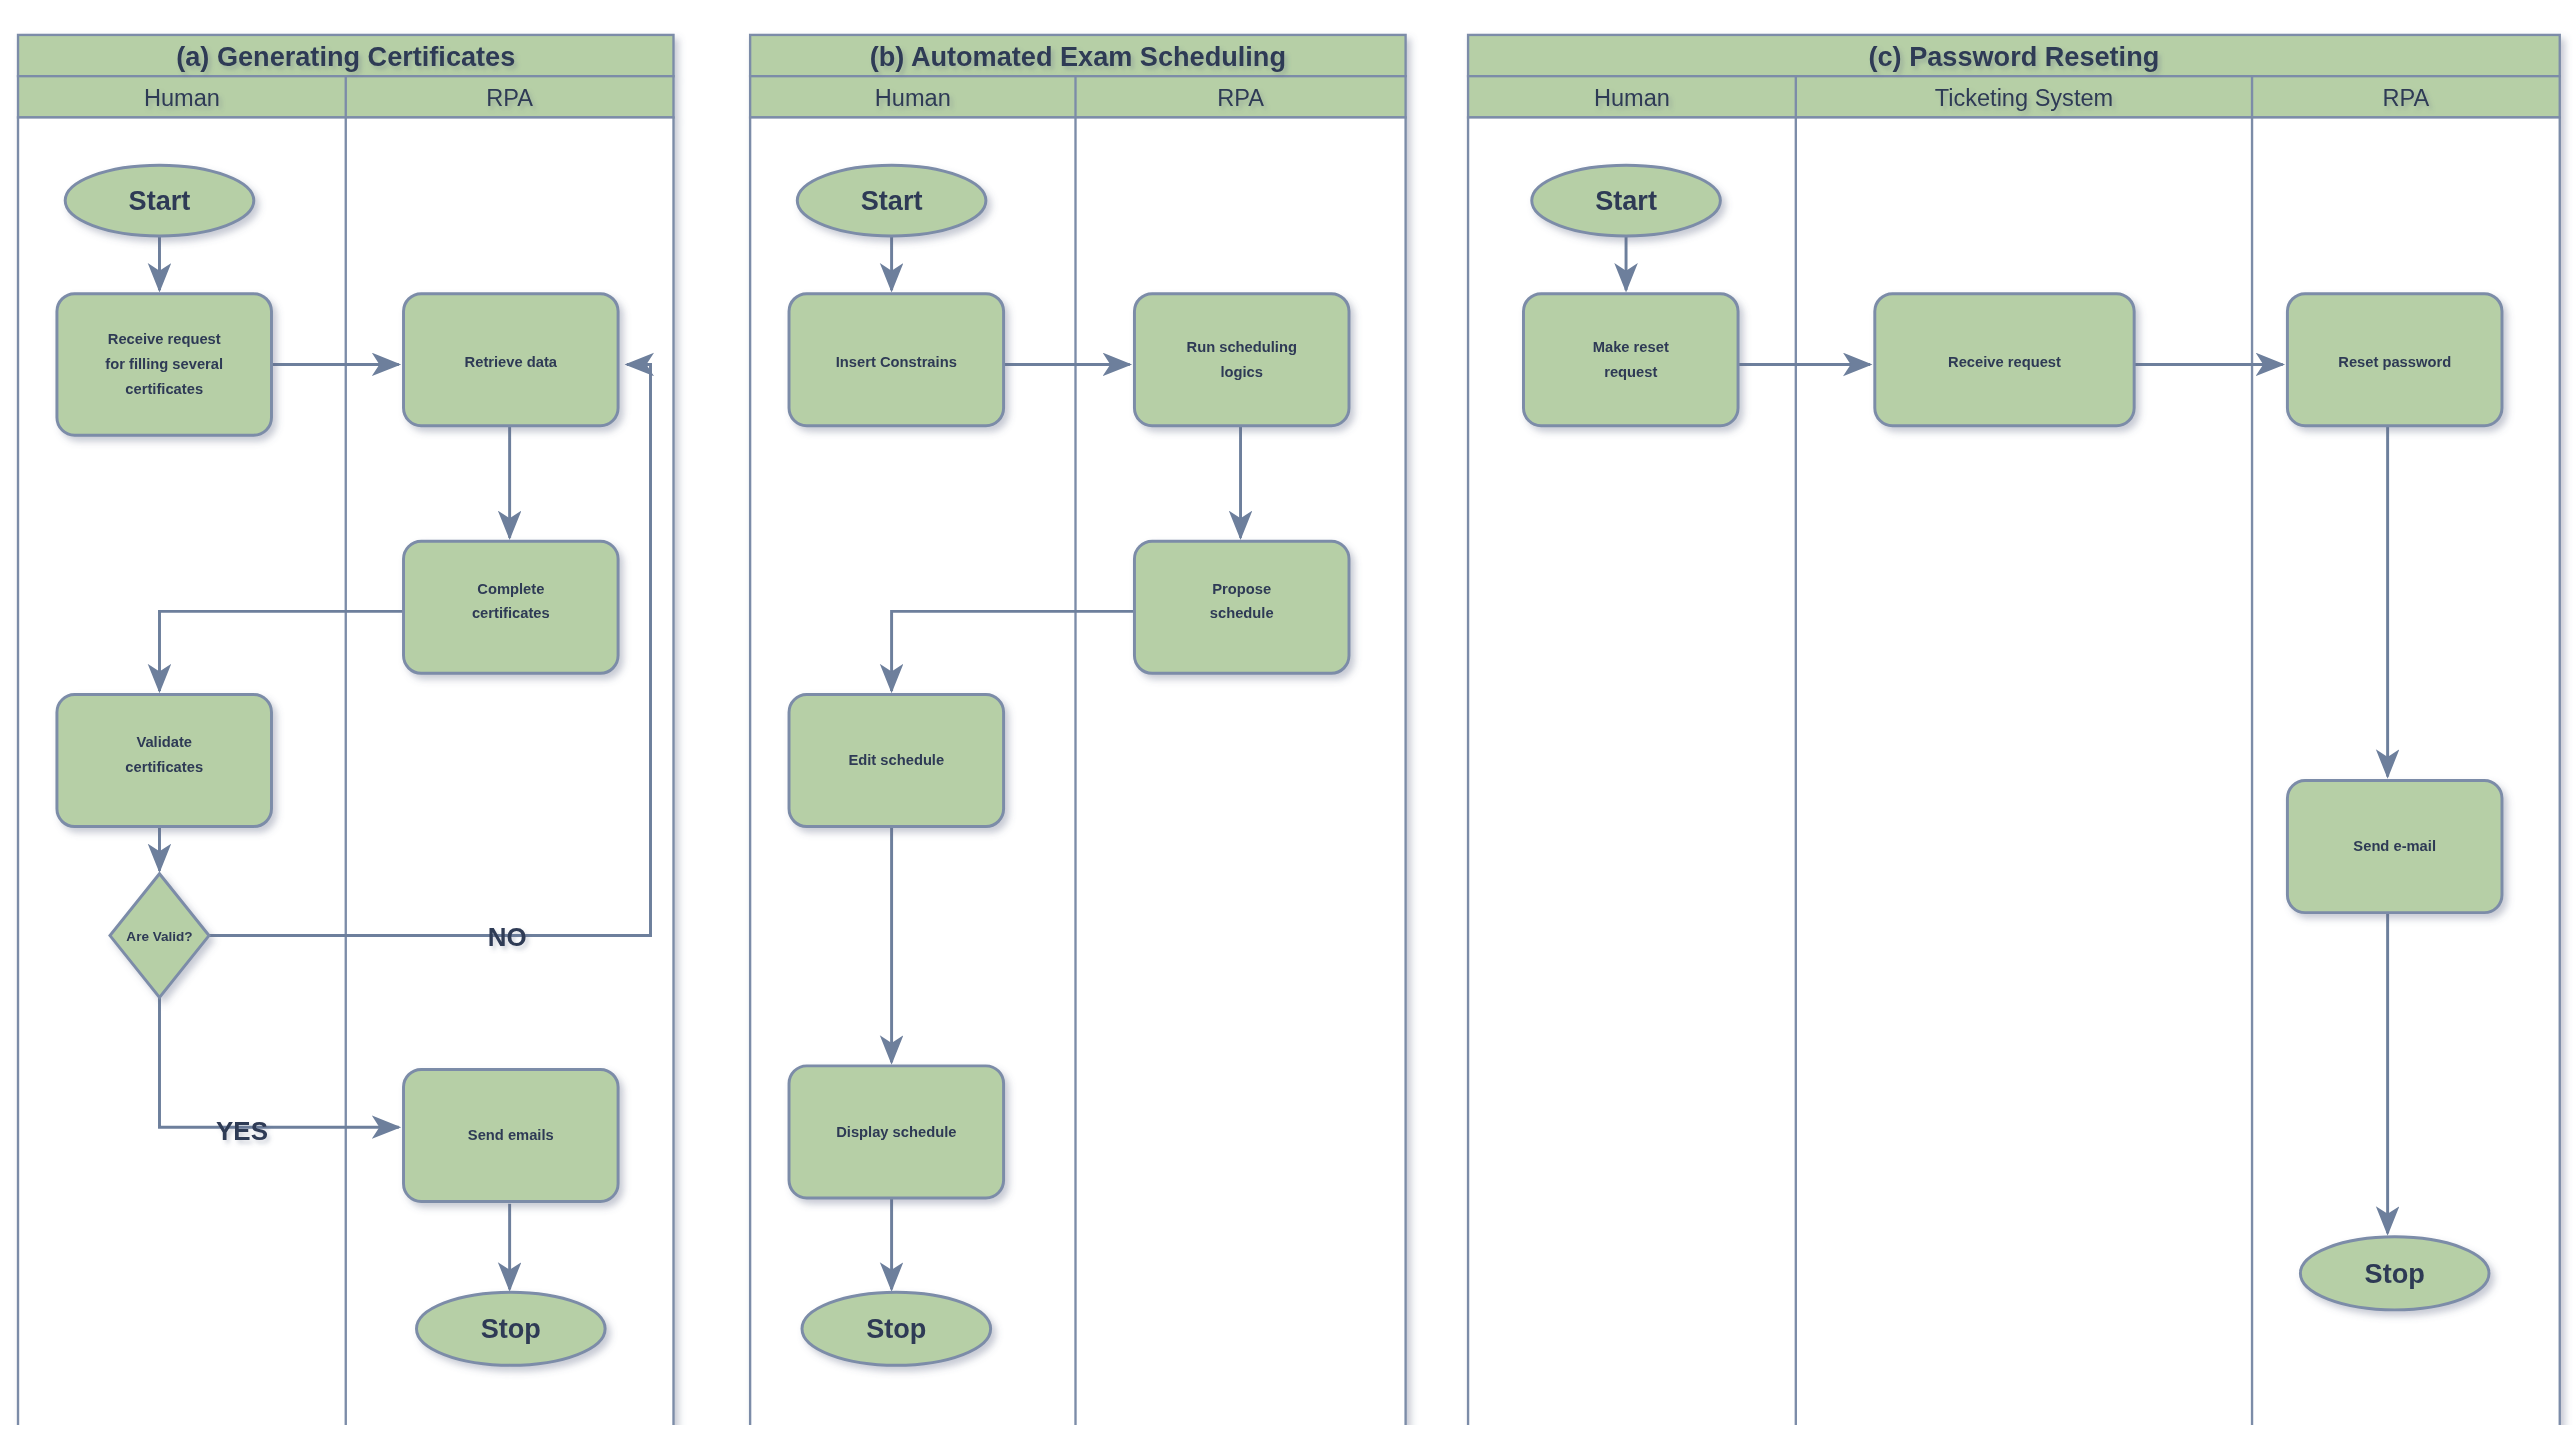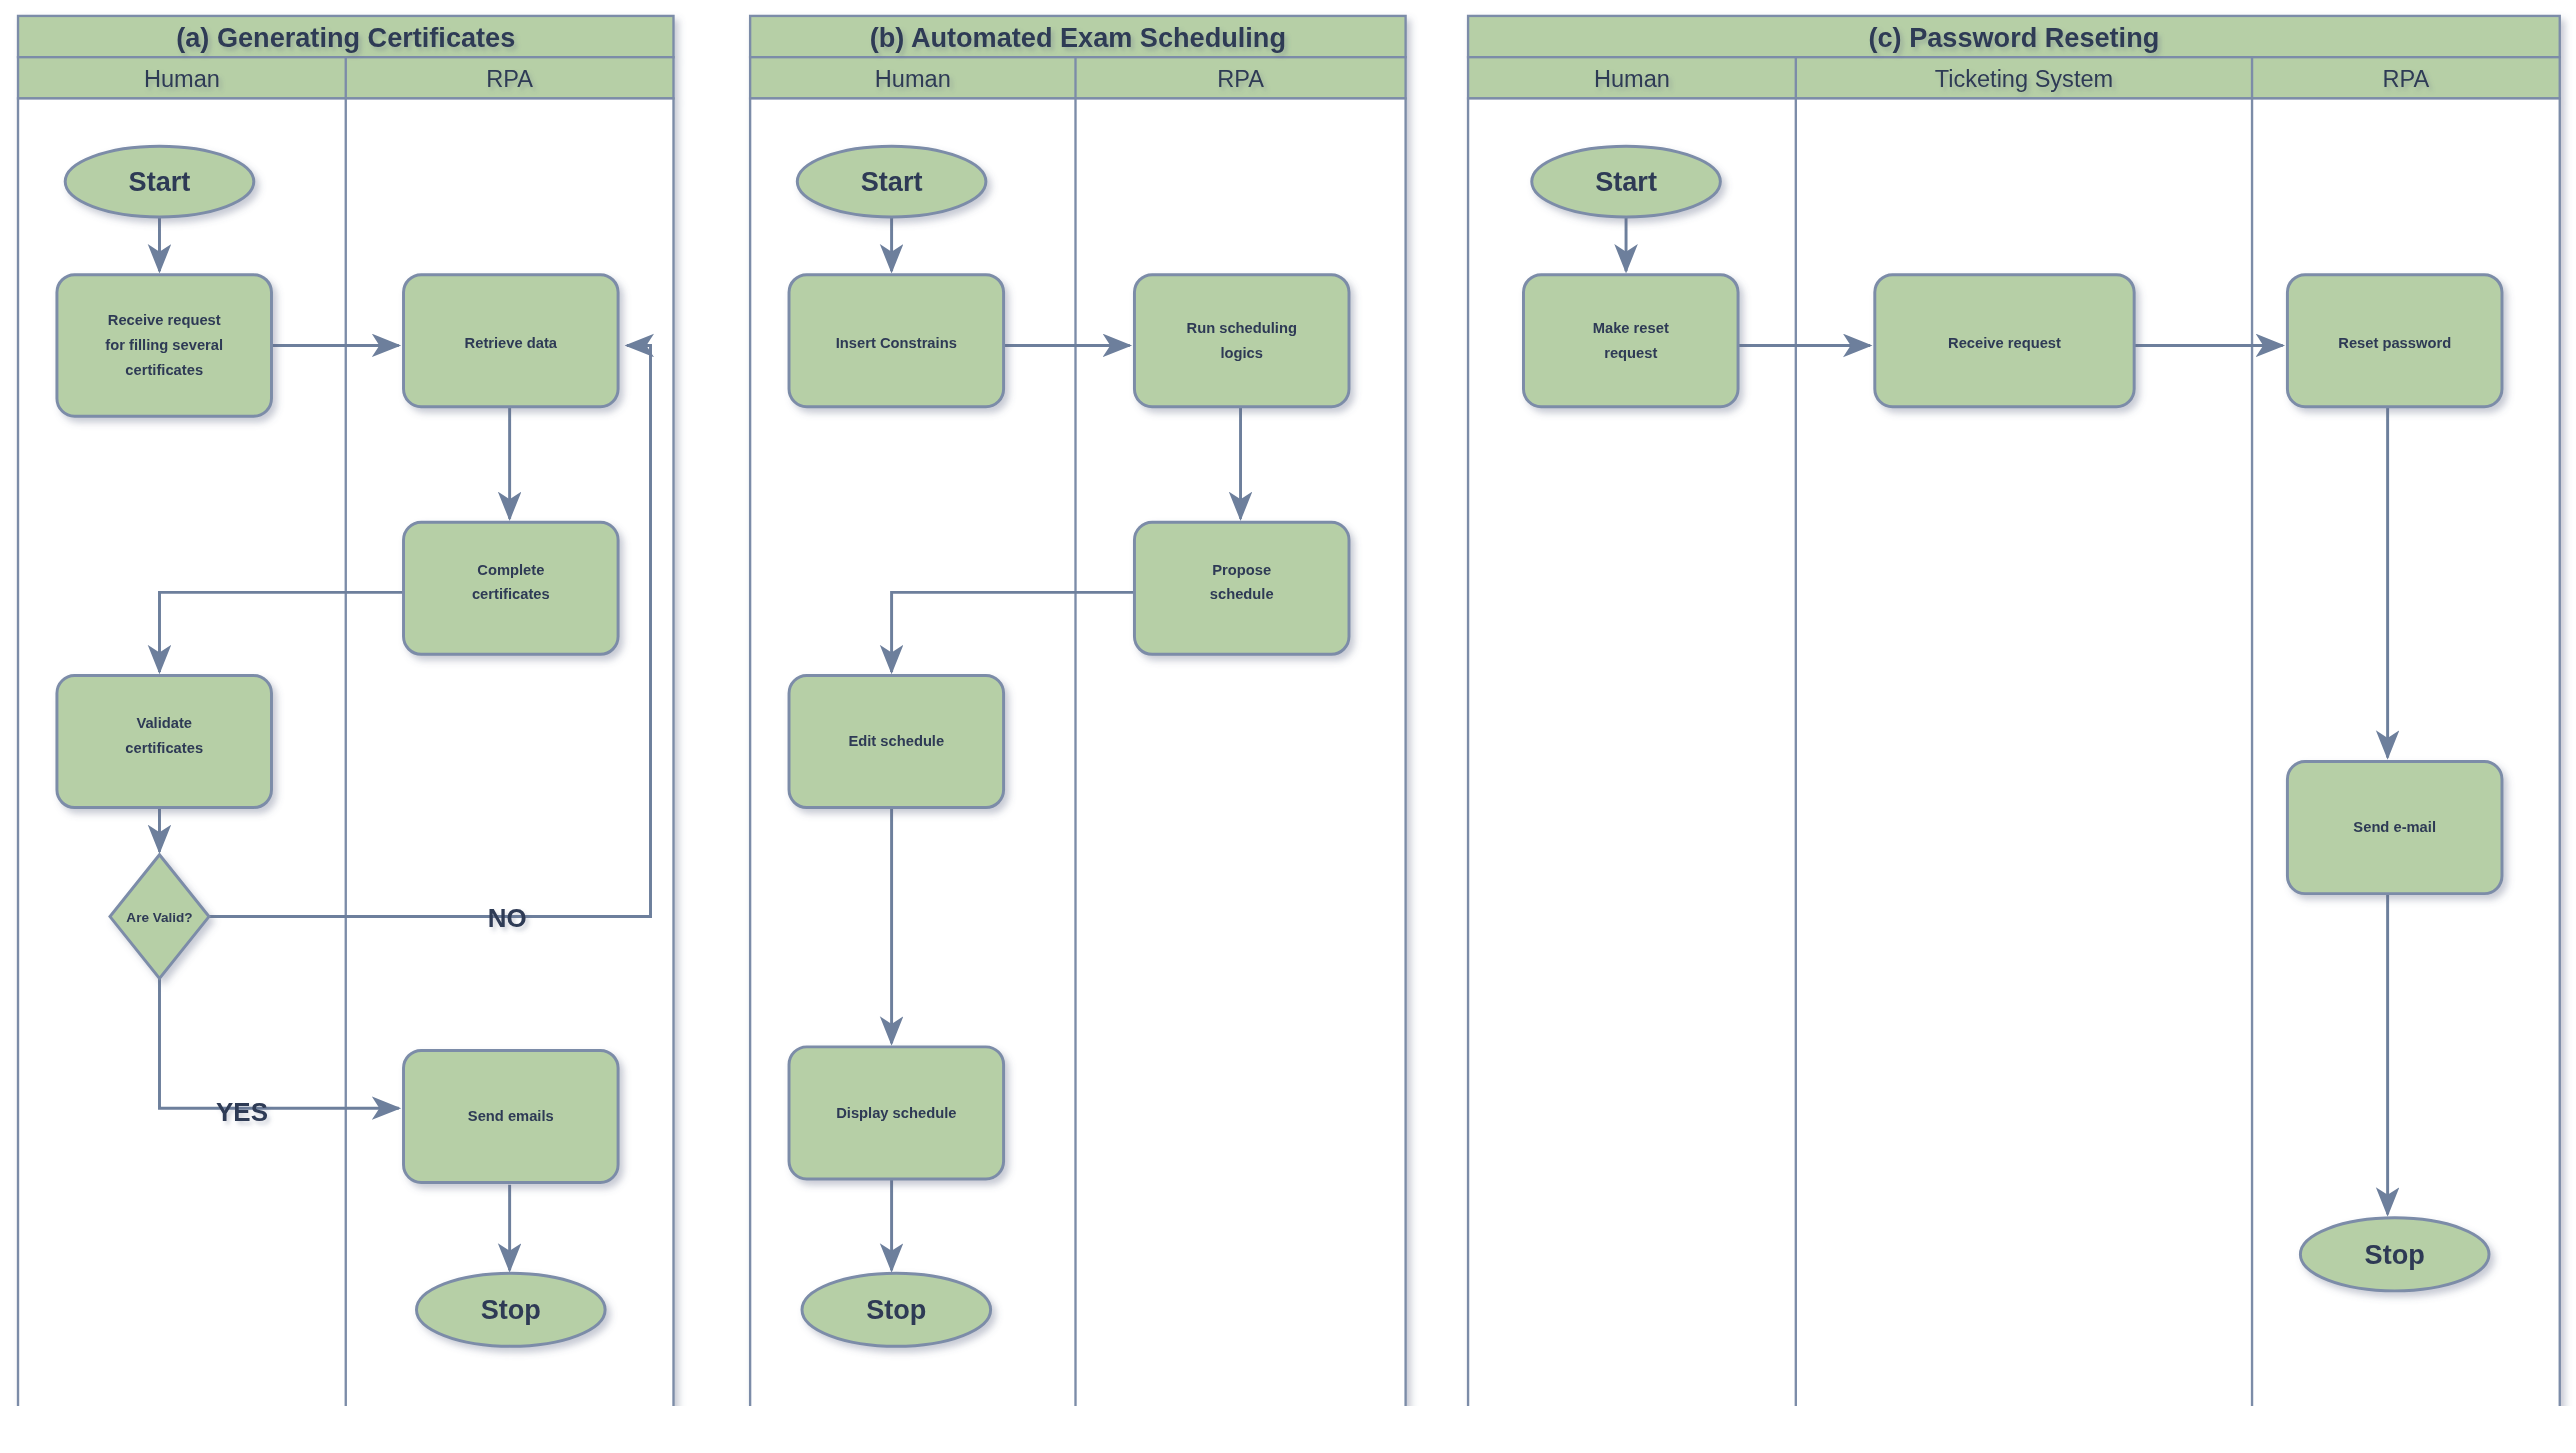--- a/index.html
+++ b/index.html
@@ -1,17 +1,17 @@
 <!DOCTYPE html>
 <html style="font-size:9.4px"><head>
 <meta charset="utf-8">
 <style>
   html,body{margin:0;padding:0;background:#ffffff;}
   body{font-family:"Liberation Sans", sans-serif;}
-  #stage{position:relative;width:2576px;height:1406px;background:#ffffff;overflow:hidden;}
+  #stage{position:relative;width:2576px;height:1406px;background:#ffffff;overflow:hidden;margin-top:19px;}
   svg{display:block;}
   .lane-title{font-weight:bold;font-size:46px;fill:#2e3a55;}
   .lane-head{font-size:40px;fill:#2e3a55;}
   .node-label{font-size:25px;font-weight:bold;fill:#2e3a55;}
   .term-label{font-size:46px;font-weight:bold;fill:#2e3a55;}
   .dec-label{font-size:23px;font-weight:bold;fill:#2e3a55;}
   .edge-label{font-size:44px;font-weight:bold;fill:#2e3a55;}
 </style>
 </head>
 <body>

